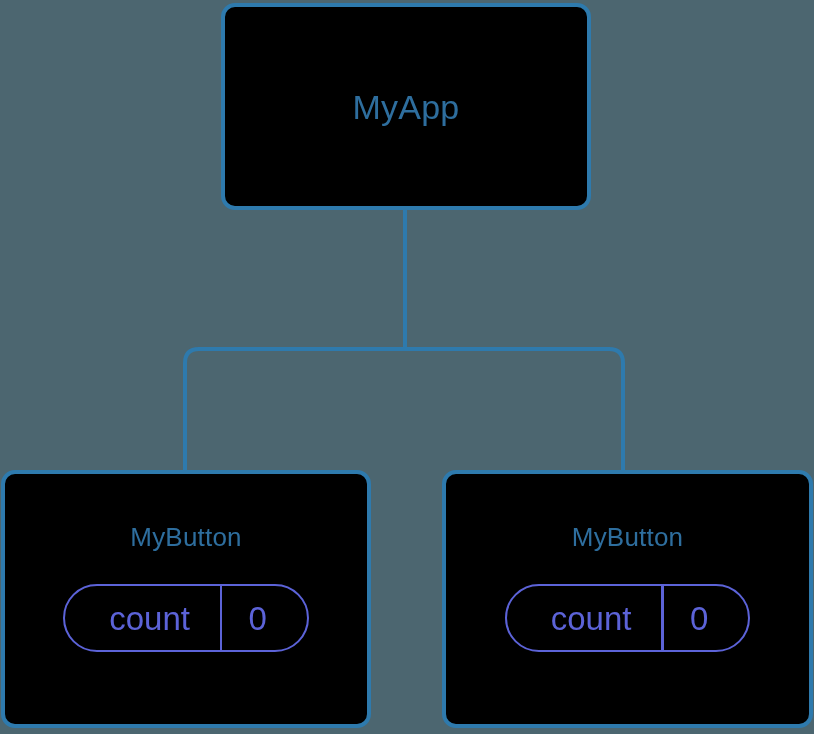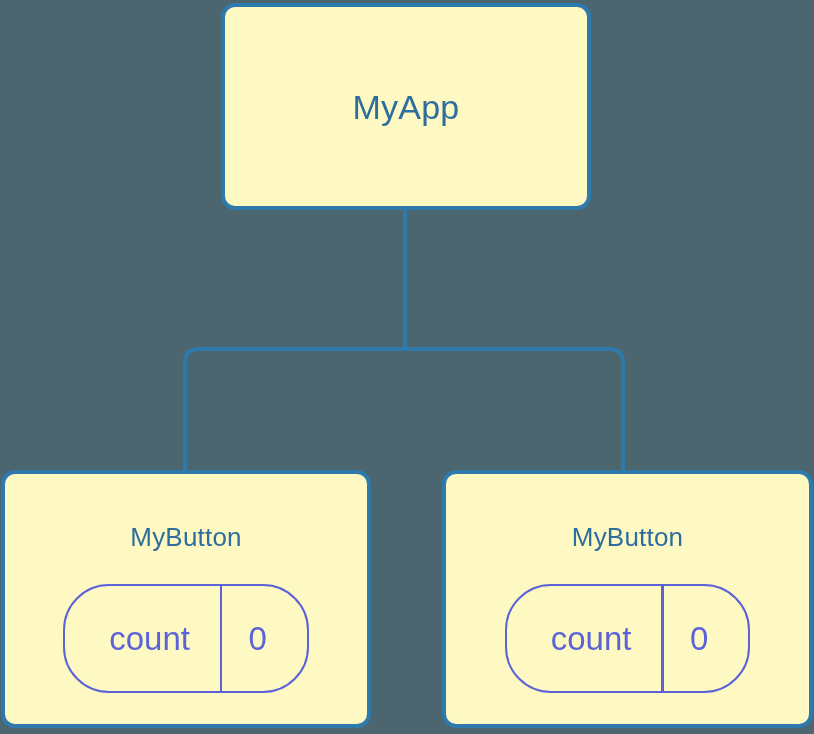--- a/index.html
+++ b/index.html
@@ -24,21 +24,21 @@
   .edge-layer {
     position: absolute;
     left: 0;
     top: 0;
     width: 814px;
     height: 734px;
     pointer-events: none;
   }
   .node {
     position: absolute;
-    background: #fef9c3;
+    background: #000000;
     border: 4px solid #2e7aad;
     border-radius: 14px;
     box-sizing: border-box;
     display: flex;
     flex-direction: column;
     align-items: center;
   }
   .node-root {
     left: 221px;
     top: 3px;
@@ -67,21 +67,21 @@
     letter-spacing: 0.2px;
     white-space: nowrap;
   }
   .node-child-left .node-title,
   .node-child-right .node-title {
     margin-top: 50px;
     font-size: 26px;
   }
   .pill {
     margin-top: 34px;
-    height: 109px;
+    height: 68px;
     display: flex;
     align-items: stretch;
     border: 2.5px solid #5c63d8;
     border-radius: 46px;
     box-sizing: border-box;
     background: transparent;
     overflow: hidden;
   }
   .pill-key {
     display: flex;

